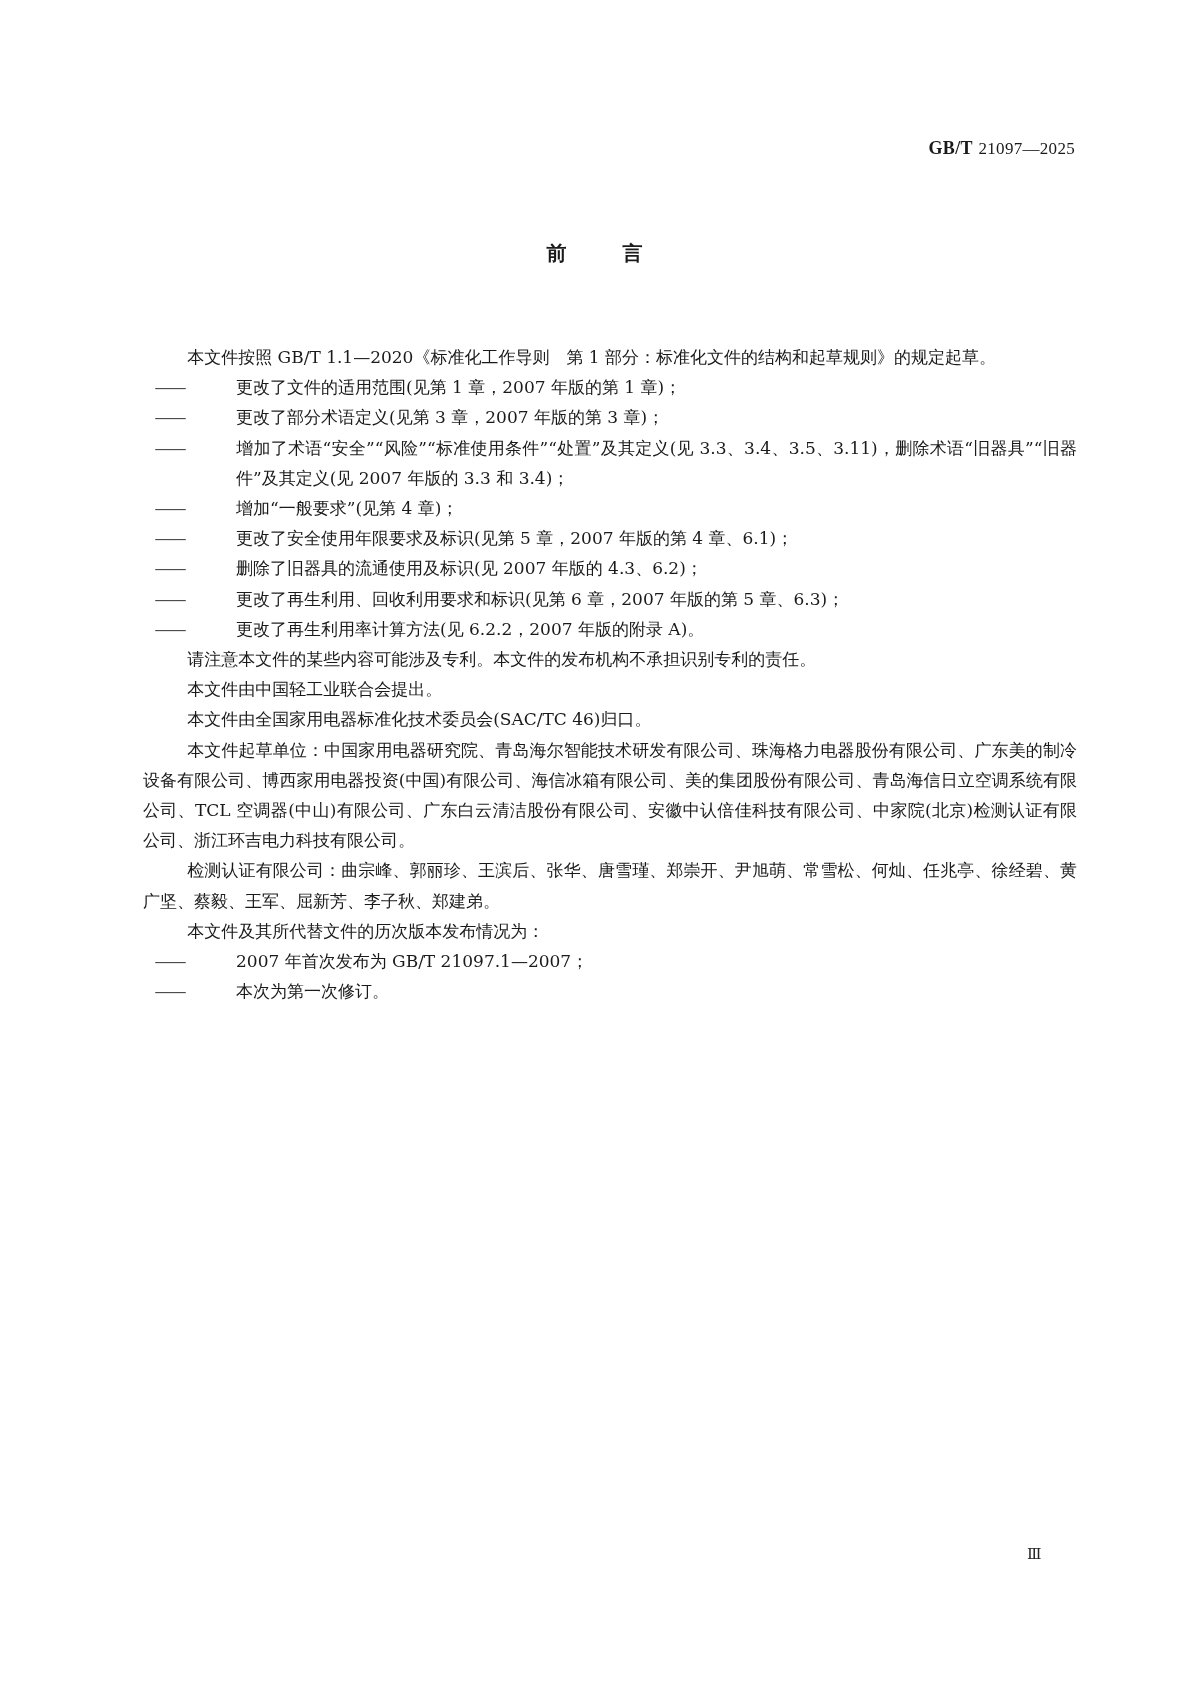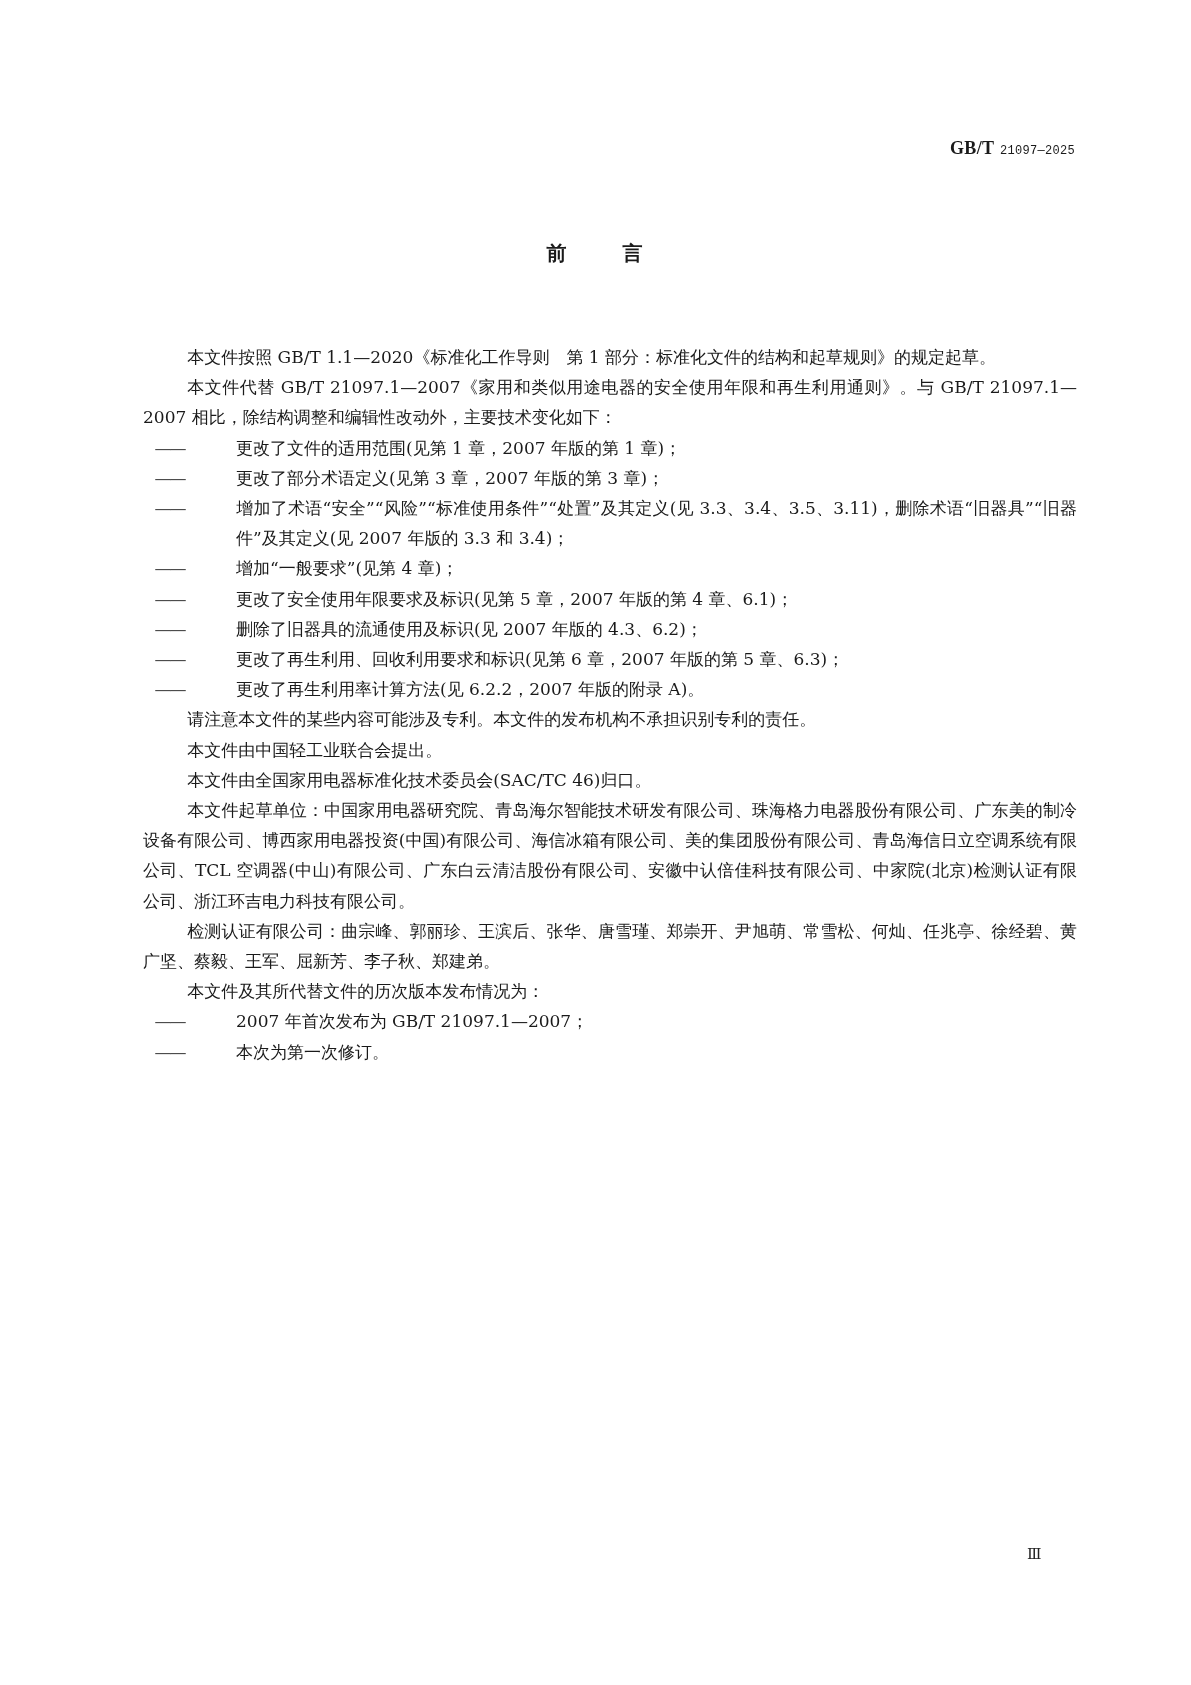--- a/index.html
+++ b/index.html
@@ -22,22 +22,22 @@
       font-size: 17px;
       letter-spacing: 0.3px;
       white-space: nowrap;
     }
     .doc-header .code-prefix {
       font-family: "Liberation Serif", "DejaVu Serif", serif;
       font-weight: bold;
       font-size: 18px;
     }
     .doc-header .code-number {
-      font-family: Liberation Mono, monospace;
-      font-size: 12px;
+      font-family: Liberation Serif, serif;
+      font-size: 17px;
     }
     .page-title {
       position: absolute;
       top: 240px;
       left: 0;
       width: 100%;
       text-align: center;
       font-family: "DejaVu Sans", "Liberation Sans", sans-serif;
       font-weight: bold;
       font-size: 20px;
@@ -90,21 +90,20 @@
   <span class="code-prefix">GB/T</span>
   <span class="code-number">21097—2025</span>
 </div>
 
 <div class="page-title">
   <span>前</span><span class="gap"></span><span>言</span>
 </div>
 
 <div class="body-text">
   <p>本文件按照 GB/T 1.1—2020《标准化工作导则　第 1 部分：标准化文件的结构和起草规则》的规定起草。</p>
-  <p>本文件代替 GB/T 21097.1—2007《家用和类似用途电器的安全使用年限和再生利用通则》。与 GB/T 21097.1—2007 相比，除结构调整和编辑性改动外，主要技术变化如下：</p>
 
   <p class="dash dash-wrap"><span class="dash-mark">——</span><span>更改了文件的适用范围(见第 1 章，2007 年版的第 1 章)；</span></p>
   <p class="dash dash-wrap"><span class="dash-mark">——</span><span>更改了部分术语定义(见第 3 章，2007 年版的第 3 章)；</span></p>
   <p class="dash dash-wrap"><span class="dash-mark">——</span><span>增加了术语“安全”“风险”“标准使用条件”“处置”及其定义(见 3.3、3.4、3.5、3.11)，删除术语“旧器具”“旧器件”及其定义(见 2007 年版的 3.3 和 3.4)；</span></p>
   <p class="dash dash-wrap"><span class="dash-mark">——</span><span>增加“一般要求”(见第 4 章)；</span></p>
   <p class="dash dash-wrap"><span class="dash-mark">——</span><span>更改了安全使用年限要求及标识(见第 5 章，2007 年版的第 4 章、6.1)；</span></p>
   <p class="dash dash-wrap"><span class="dash-mark">——</span><span>删除了旧器具的流通使用及标识(见 2007 年版的 4.3、6.2)；</span></p>
   <p class="dash dash-wrap"><span class="dash-mark">——</span><span>更改了再生利用、回收利用要求和标识(见第 6 章，2007 年版的第 5 章、6.3)；</span></p>
   <p class="dash dash-wrap"><span class="dash-mark">——</span><span>更改了再生利用率计算方法(见 6.2.2，2007 年版的附录 A)。</span></p>
 

